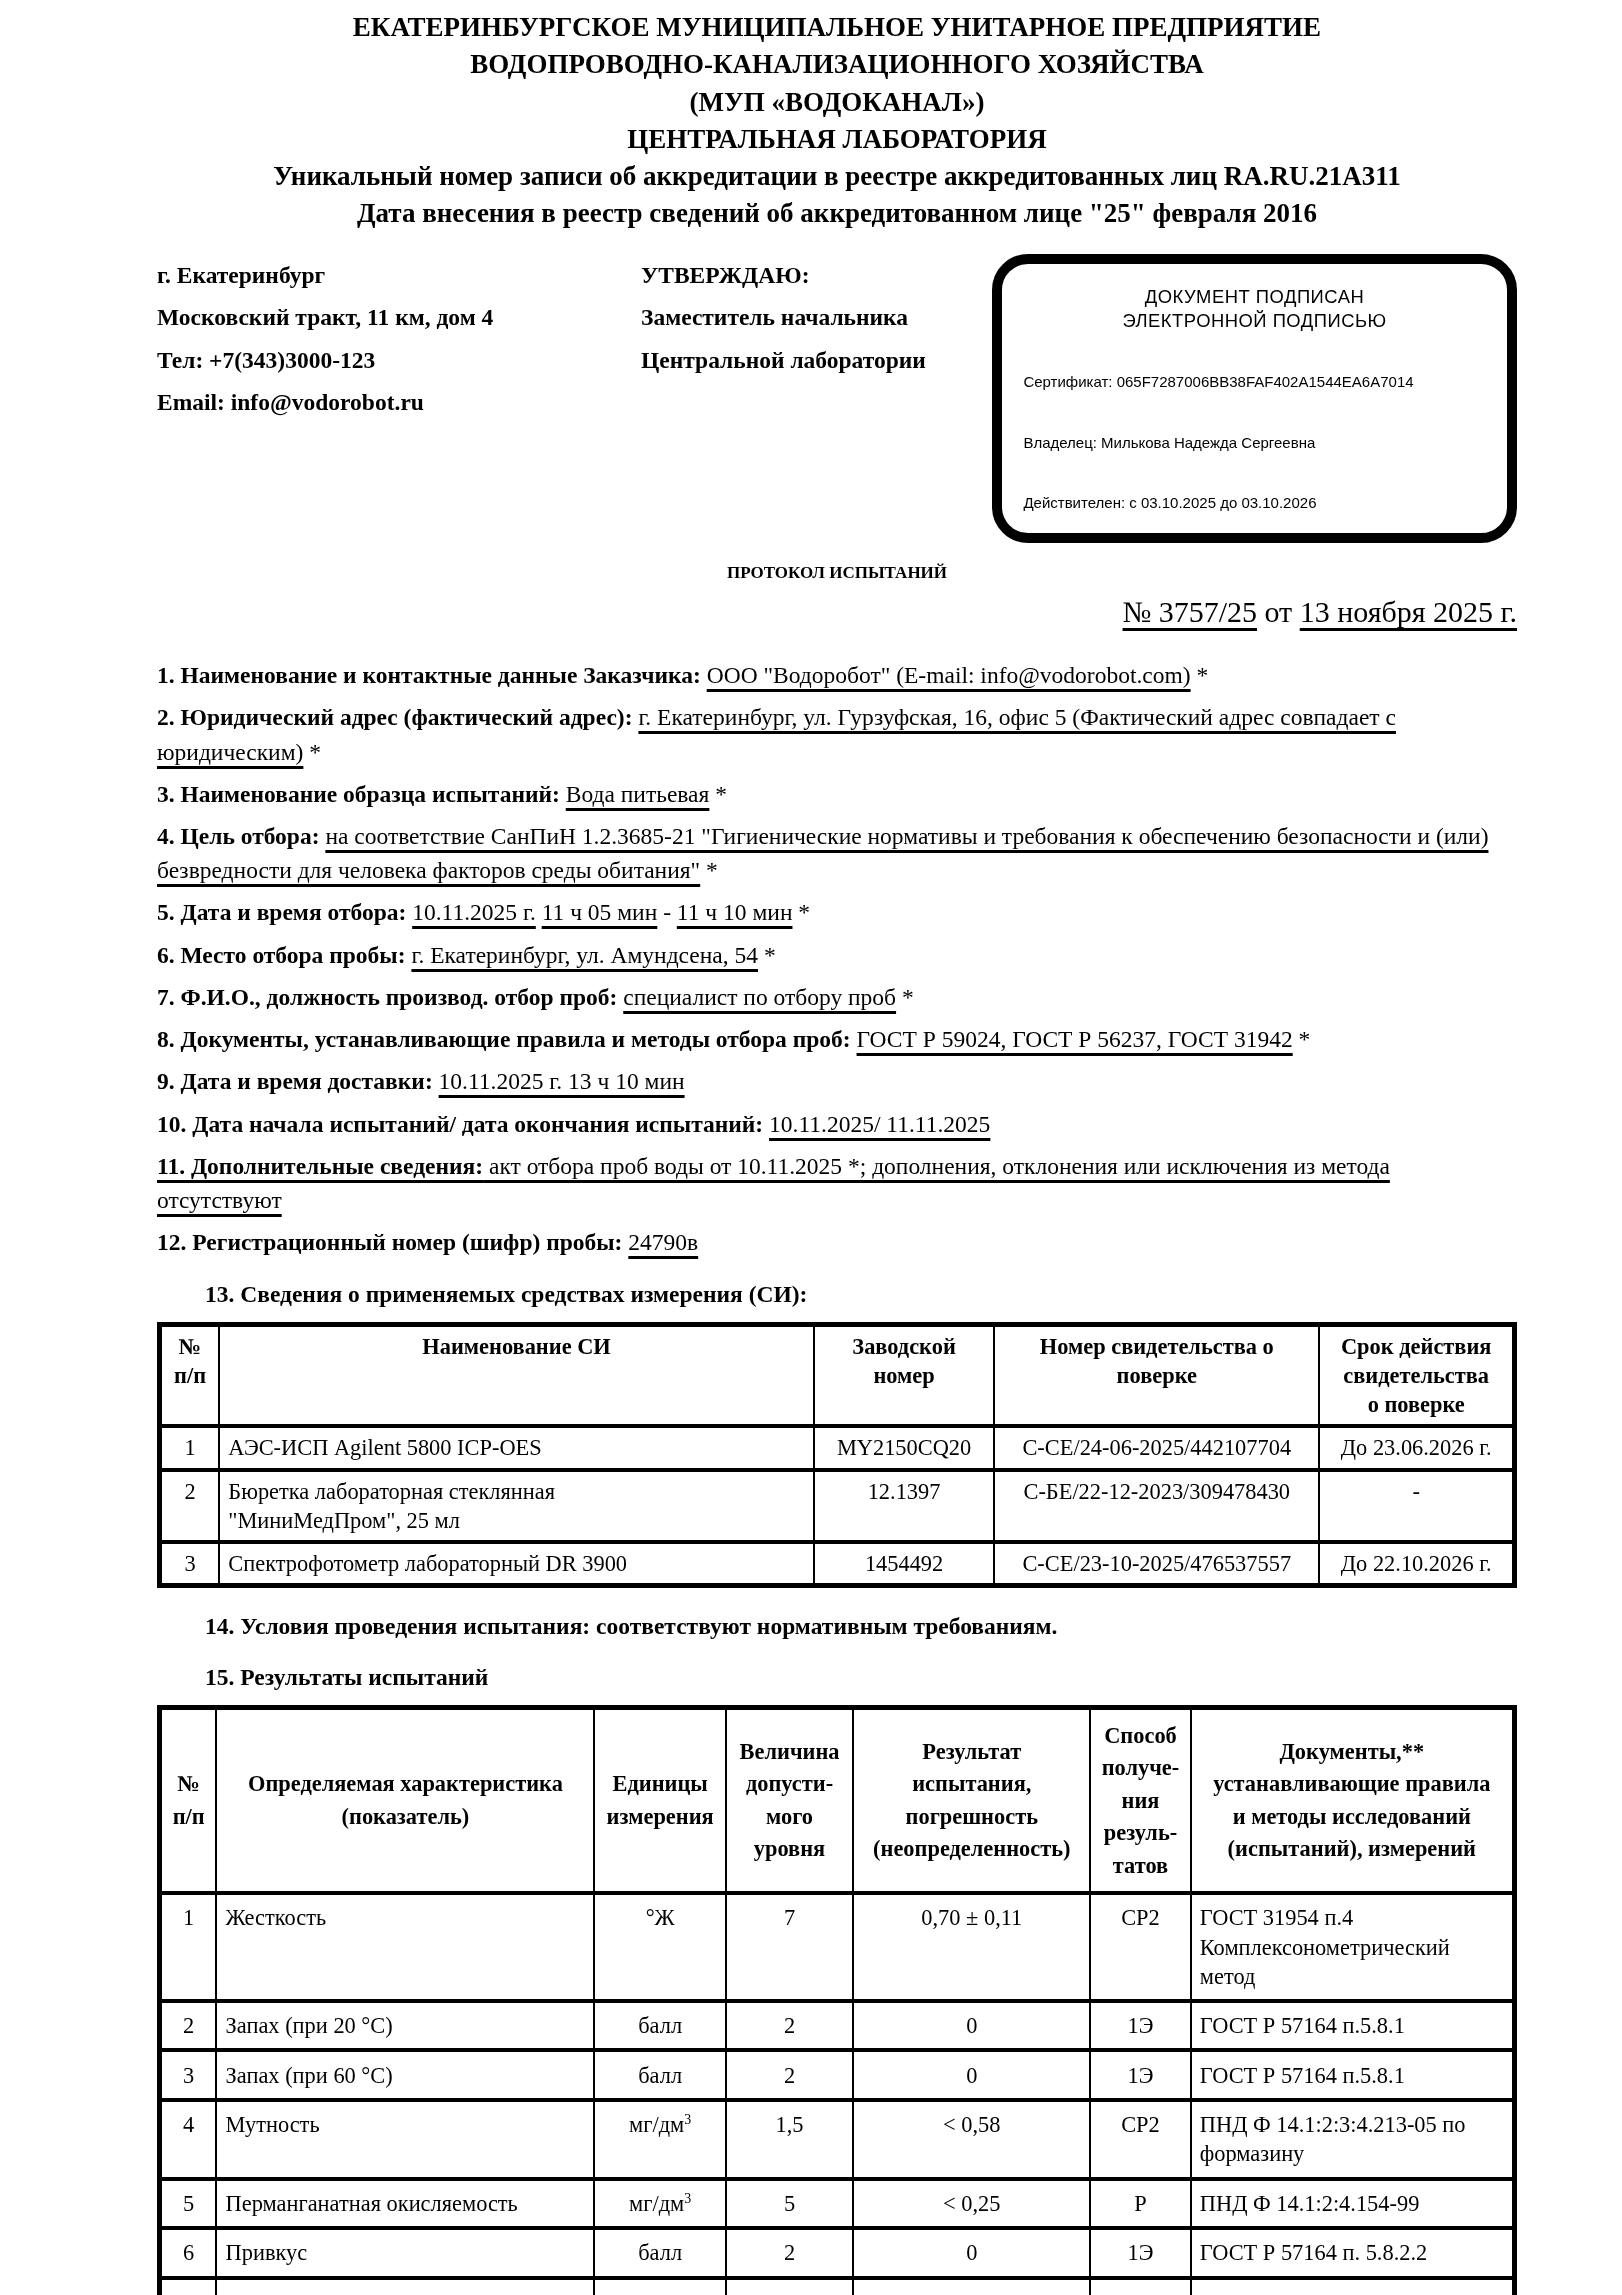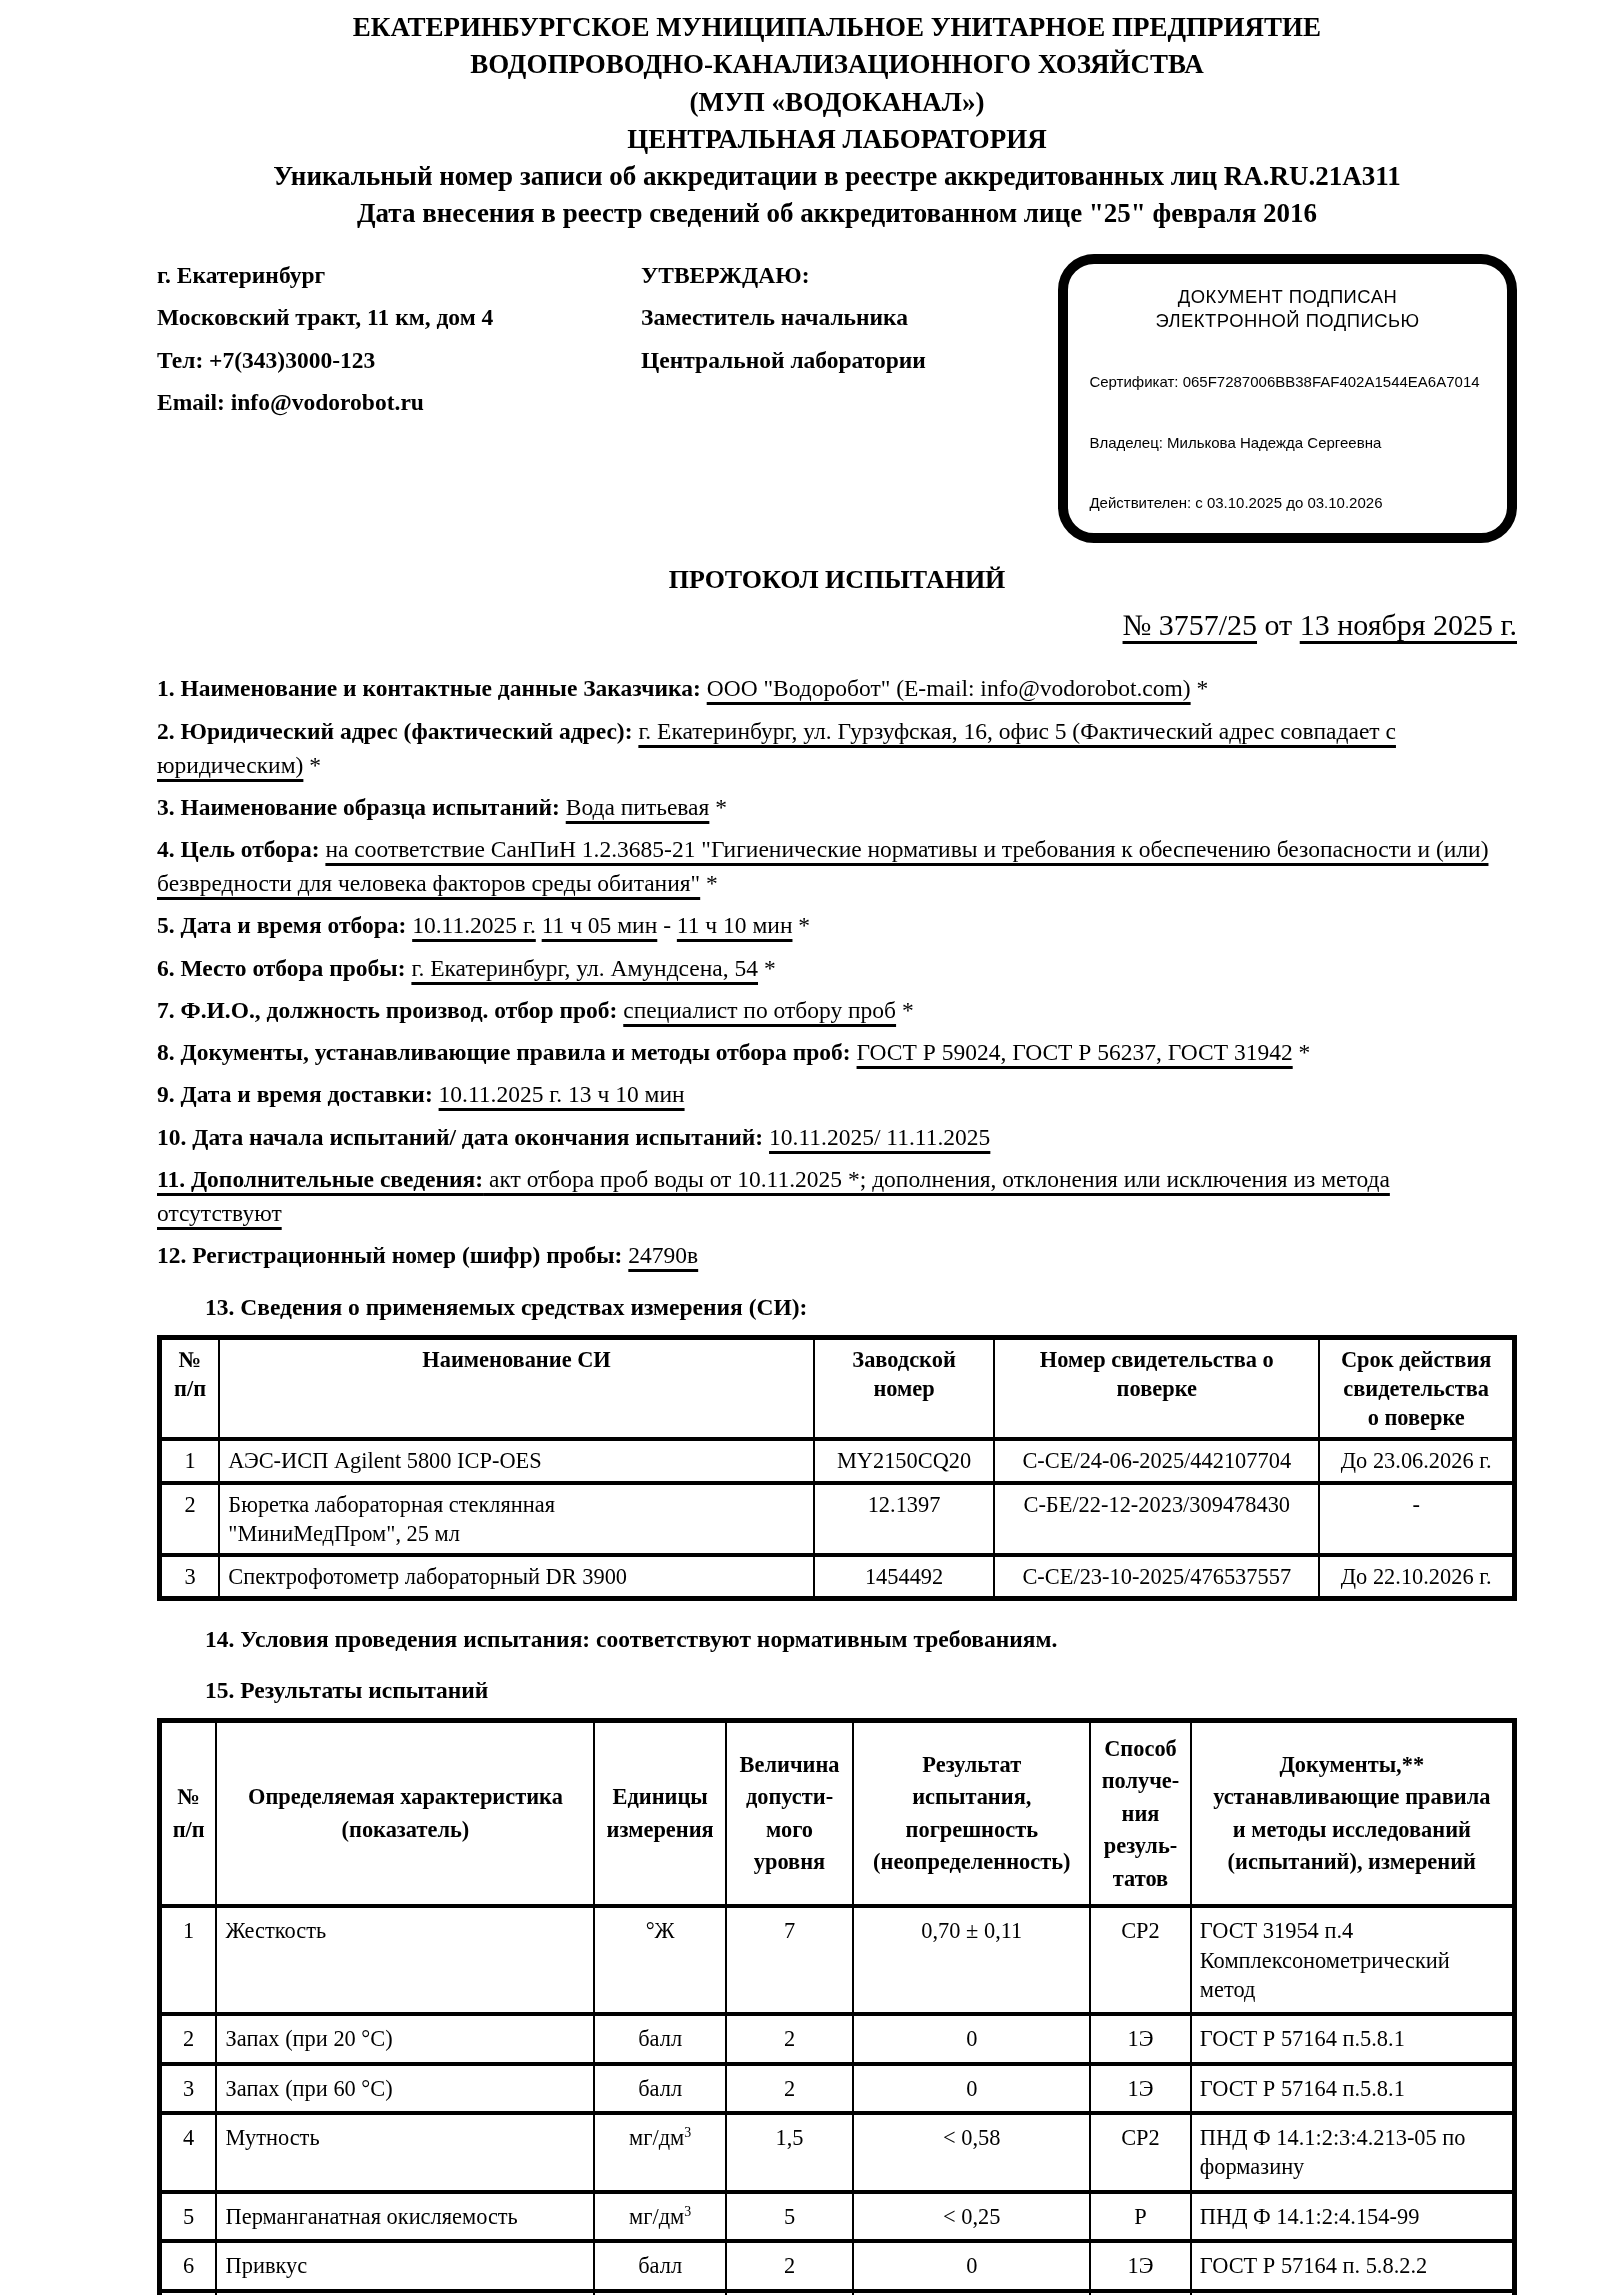--- a/index.html
+++ b/index.html
@@ -8,28 +8,28 @@
     background:#fff; color:#000;
     font-family:"Liberation Serif","DejaVu Serif",serif;
     font-size:23.5px; line-height:1.45;
     padding:9.2px 106px 20.4px 157px;
   }
   .org-header{text-align:center; font-weight:bold; font-size:27px; line-height:1.38;}
   .info-row{display:flex; margin-top:21.4px; align-items:flex-start;}
   .contact-block{flex:0 0 484px; font-weight:bold; line-height:1.8;}
   .approve-block{flex:0 0 311px; font-weight:bold; line-height:1.8;}
   .stamp{
-    margin-left:auto; width:459px; box-sizing:border-box;
+    margin-left:auto; width:525px; box-sizing:border-box;
     border:10.2px solid #000; border-radius:36px;
     padding:14.3px 21.4px 18.4px 21.4px;
     font-family:"Liberation Sans","DejaVu Sans",sans-serif;
   }
   .stamp-title{text-align:center; font-size:18.4px; line-height:1.3; letter-spacing:0.5px; margin:7.1px 0 33px 0;}
   .stamp-line{font-size:15px; line-height:1.5;margin-top:38px;}
-  .doc-title{text-align:center; font-weight:bold; font-size:26px; margin-top:17.3px;}
+  .doc-title{text-align:center; font-weight:bold; font-size:17px; margin-top:17.3px;}
   .doc-number{text-align:right; font-size:30px; margin-top:5.1px;}
   .u{text-decoration:underline; text-decoration-thickness:3.1px; text-underline-offset:6.1px;}
   .items{margin-top:24.5px;}
   p.item{margin:0 0 8.2px 0; line-height:1.45;}
   .lbl{font-weight:bold;}
   p.bold{font-weight:bold;margin-left:48px;}
   p.space-before{margin-top:17.3px;}
   .tbl{
     width:100%; border-collapse:collapse; table-layout:fixed;
     border:5.1px solid #000; font-size:22.4px; margin:11.2px 0 20.4px 0;

